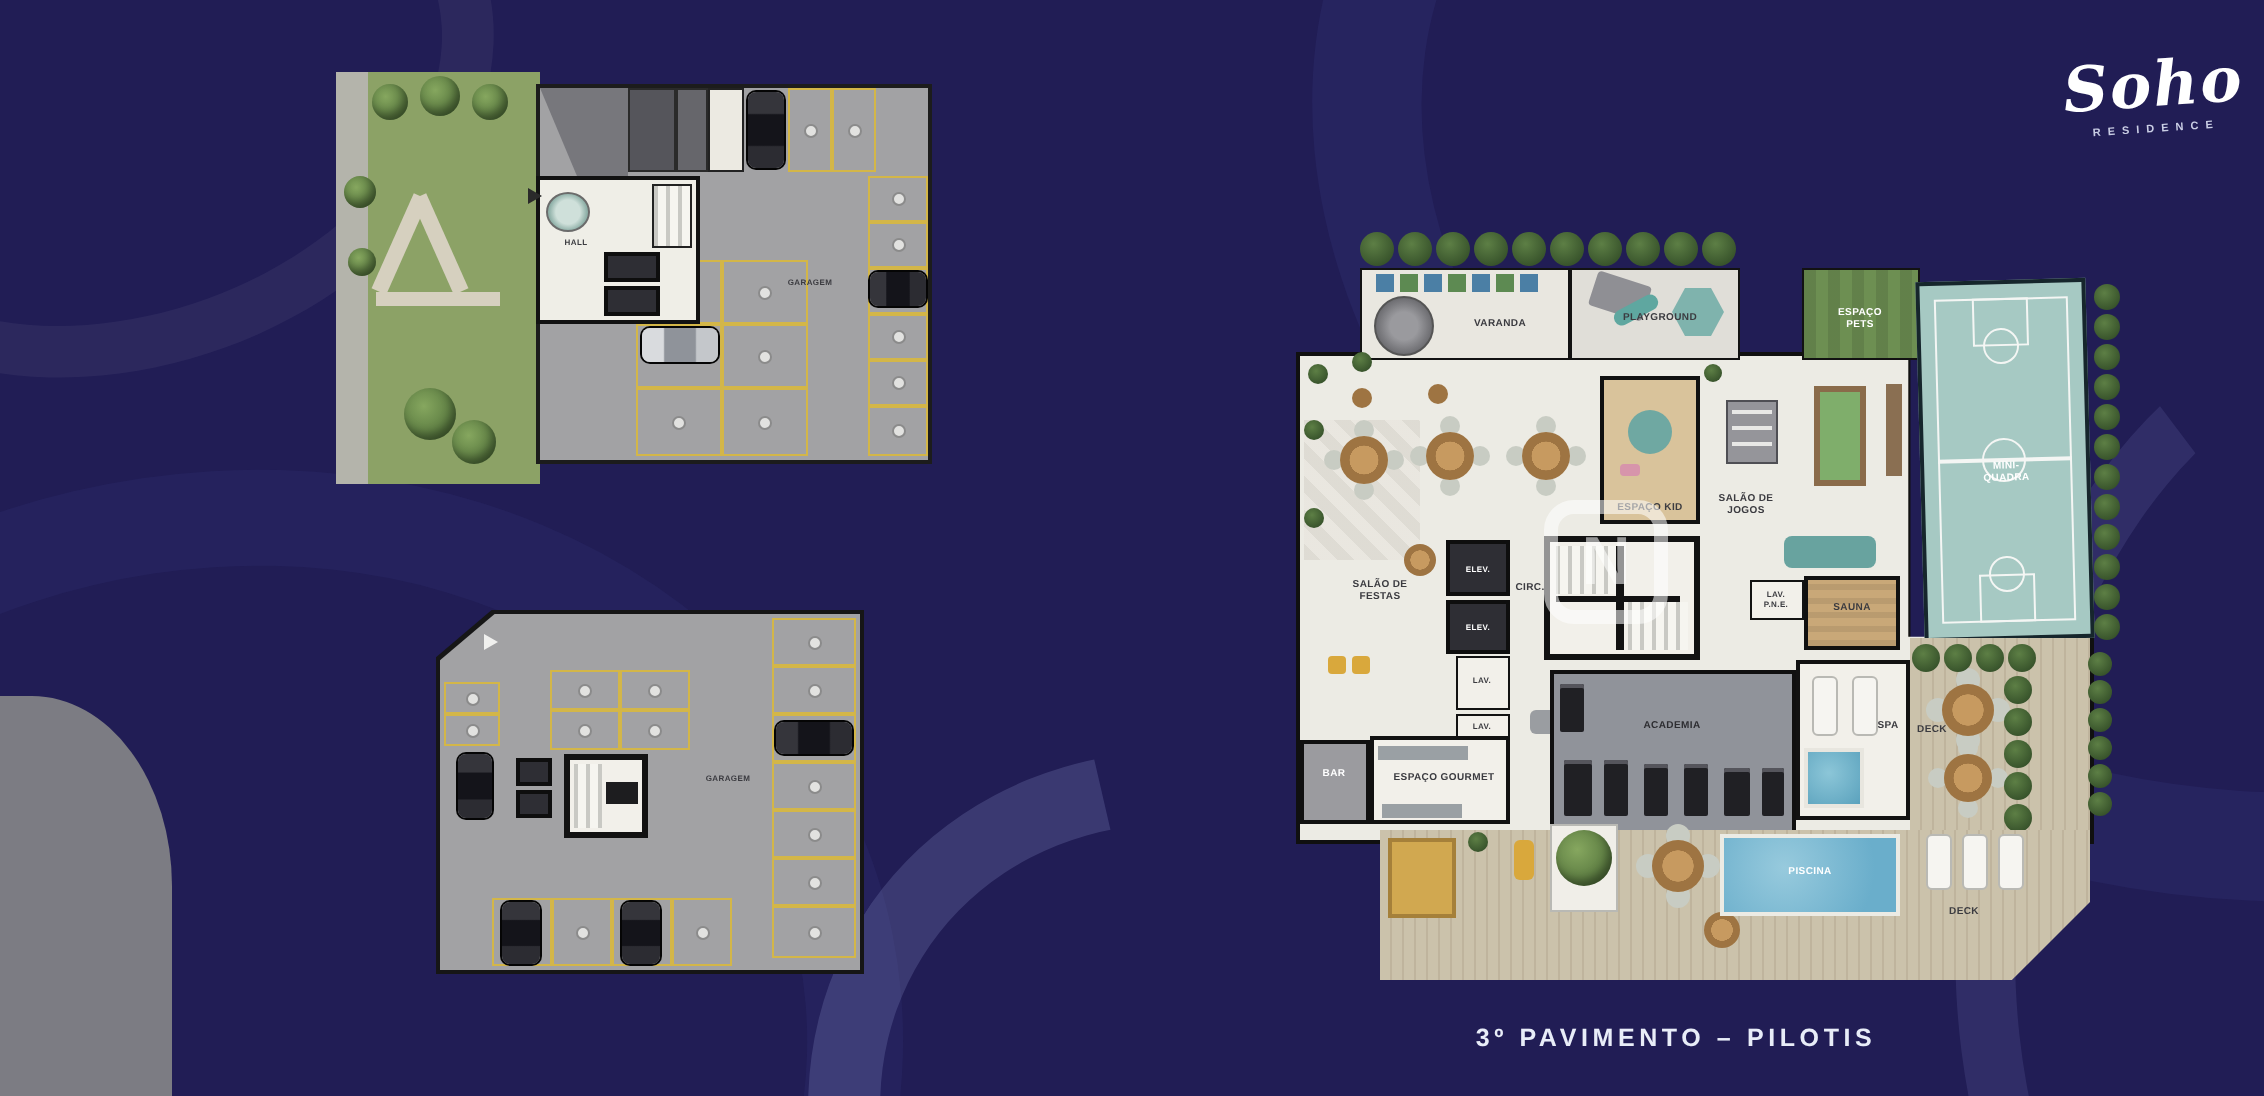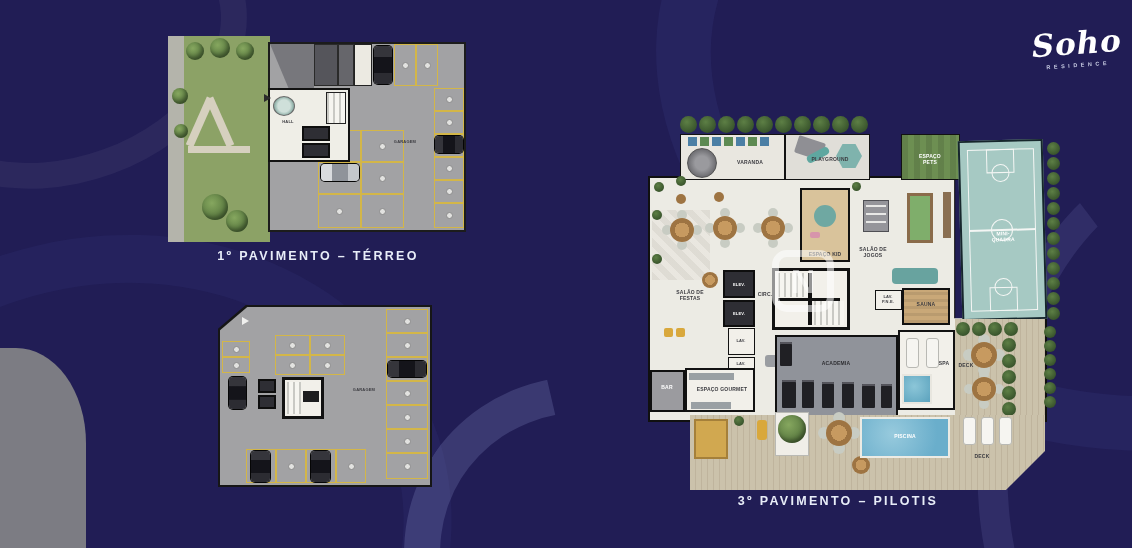--- a/index.html
+++ b/index.html
@@ -393,22 +393,21 @@
     <div class="lbl" style="left:352px;top:345px;">DECK</div>
 
     <div class="abs" style="left:230px;top:305px;width:90px;height:41px;background:radial-gradient(circle at 35% 40%,#97cadd,#6aaecb 75%);border:2px solid #ecebe4;box-sizing:border-box;"></div>
     <div class="lbl w" style="left:275px;top:325px;">PISCINA</div>
 
     <div class="bush" style="position:absolute;left:46px;top:64px;width:10px;height:10px;"></div>
     <div class="bush" style="position:absolute;left:104px;top:304px;width:10px;height:10px;"></div>
     <div class="bush" style="position:absolute;left:222px;top:70px;width:9px;height:9px;"></div>
   </div>
 
-  <div class="caption" style="left:318px;top:249px;">1º PAVIMENTO – TÉRREO</div>
-  <div class="caption" style="left:838px;top:494px;">3º PAVIMENTO – PILOTIS</div>
+  <div class="caption" style="left:838px;top:512px;">3º PAVIMENTO – PILOTIS</div>
 
   <div id="wm-logo">N</div>
 
   <div id="brand">
     <span class="script">Soho</span>
     <span class="sub">RESIDENCE</span>
   </div>
 
 </div>
 

